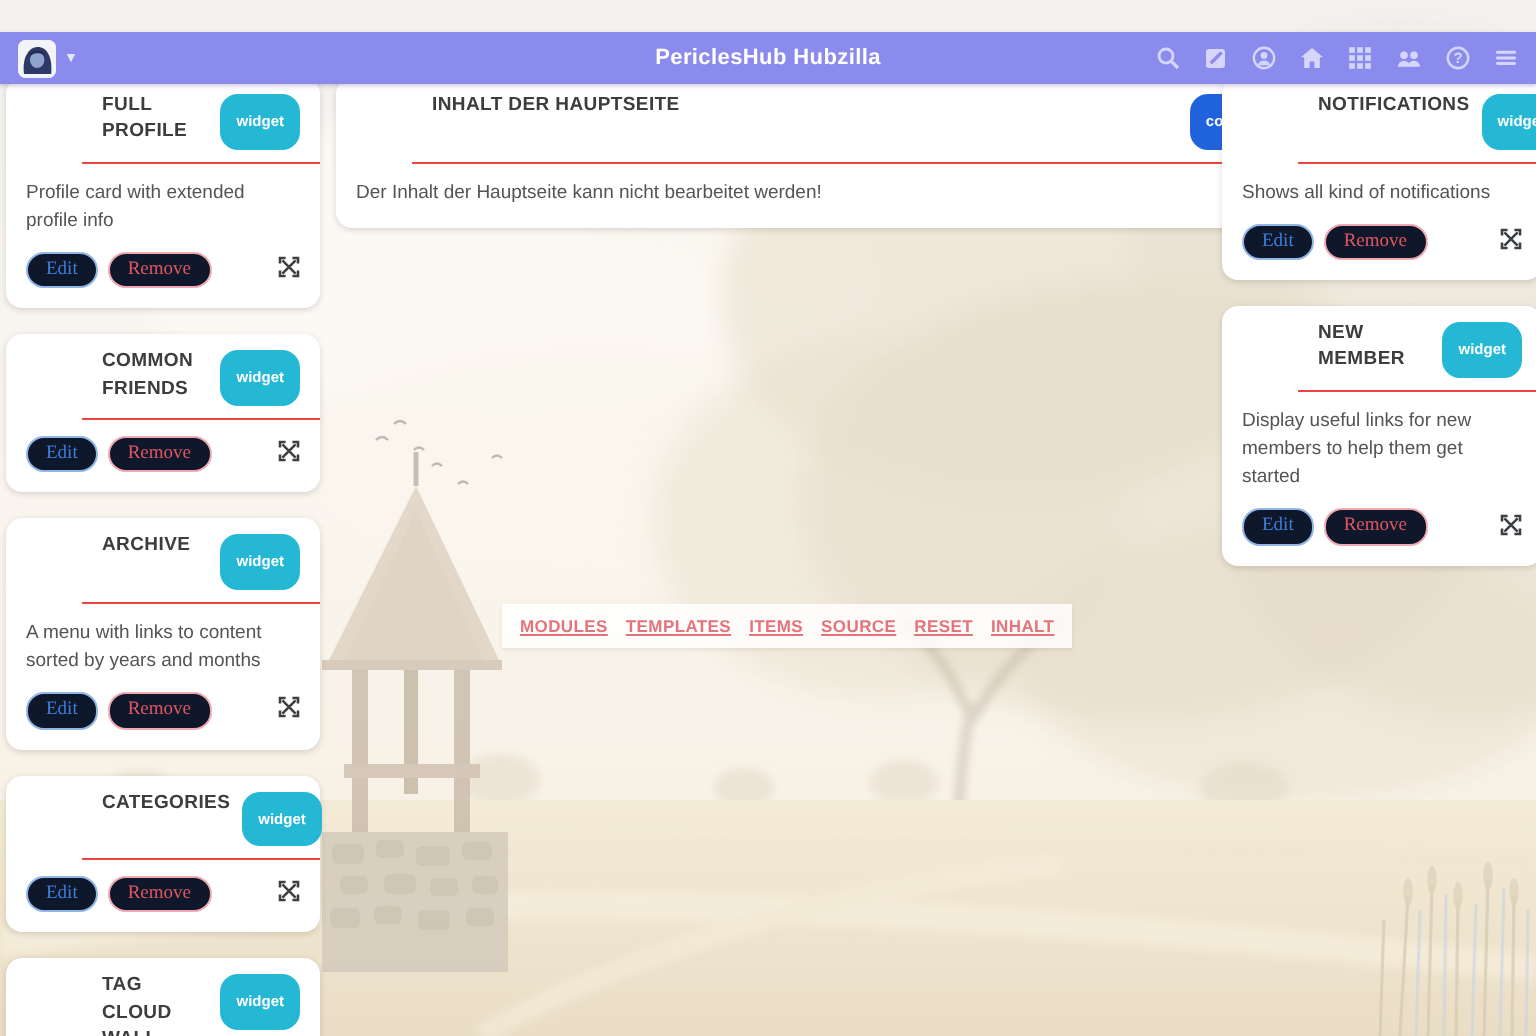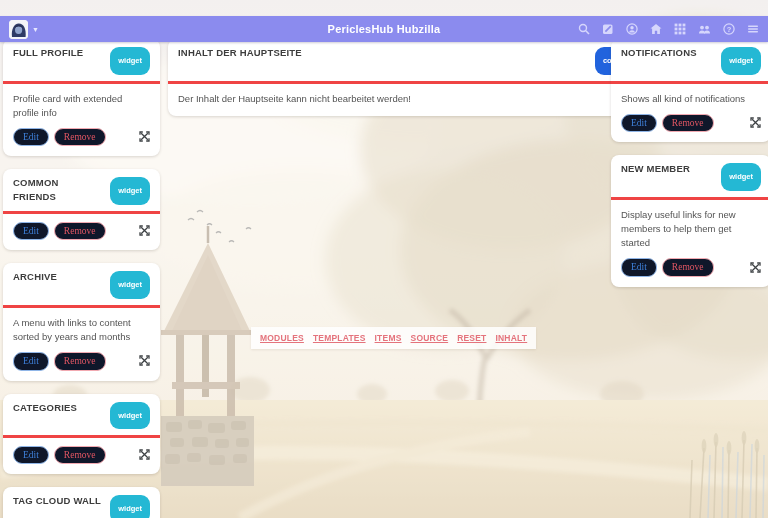--- a/index.html
+++ b/index.html
@@ -26,42 +26,42 @@
   .nav-icon{display:block;cursor:pointer;opacity:.85;}
   .nav-icon svg{display:block;}
   
   .col{position:absolute;top:39px;display:flex;flex-direction:column;gap:13px;z-index:10;}
   .col-left{left:3px;width:157px;}
   .col-center{left:168px;width:480px;}
   .col-right{left:611px;width:160px;}
   .card{background:#ffffff;border-radius:8px;box-shadow:0 1px 3px rgba(80,70,60,.20);}
   .card-header{
     display:flex;align-items:flex-start;justify-content:space-between;gap:6px;
-    padding:7px 10px 6px;border-bottom:3px solid #ef4444;
+    padding:7px 10px 6px;border-bottom:1px solid #ef4444;margin-left:38px;
   }
   .card-title{font-size:9.5px;font-weight:700;color:#3d3d3d;letter-spacing:.2px;line-height:1.4;}
   .badge{
     flex:none;font-size:7.5px;font-weight:700;color:#fff;border-radius:9px;
     padding:10px 8px;line-height:1;margin-top:1px;
   }
   .badge-widget{background:#24b8d4;}
   .badge-content{background:#2163dd;}
   .card-body{padding:8px 10px 10px;}
   .desc{margin:0 0 8px;font-size:9.5px;color:#545454;line-height:1.5;}
   .btn-row{display:flex;align-items:center;gap:5px;}
   .btn{
     font-family:Liberation Serif, serif;font-size:9.5px;line-height:1.3;padding:2px 9px;
     border-radius:9px;background:#0f172a;cursor:pointer;
   }
   .btn-edit{color:#3e7fd8;border:1px solid #90b6e8;}
   .btn-remove{color:#e25663;border:1px solid #f2a9b1;}
   .move{margin-left:auto;display:block;cursor:grab;}
   
   .pb-menu{
-    position:absolute;left:251px;top:327px;z-index:10;
+    position:absolute;left:251px;top:302px;z-index:10;
     background:rgba(255,255,255,.84);padding:6px 9px;display:flex;gap:9px;align-items:center;
     box-shadow:0 1px 2px rgba(120,100,80,.12);
   }
   .pb-link{
     font-size:8.5px;font-weight:700;letter-spacing:.2px;color:#e4737c;
     text-decoration:underline;cursor:pointer;white-space:nowrap;
   }
 </style>
 </head>
 <body>

